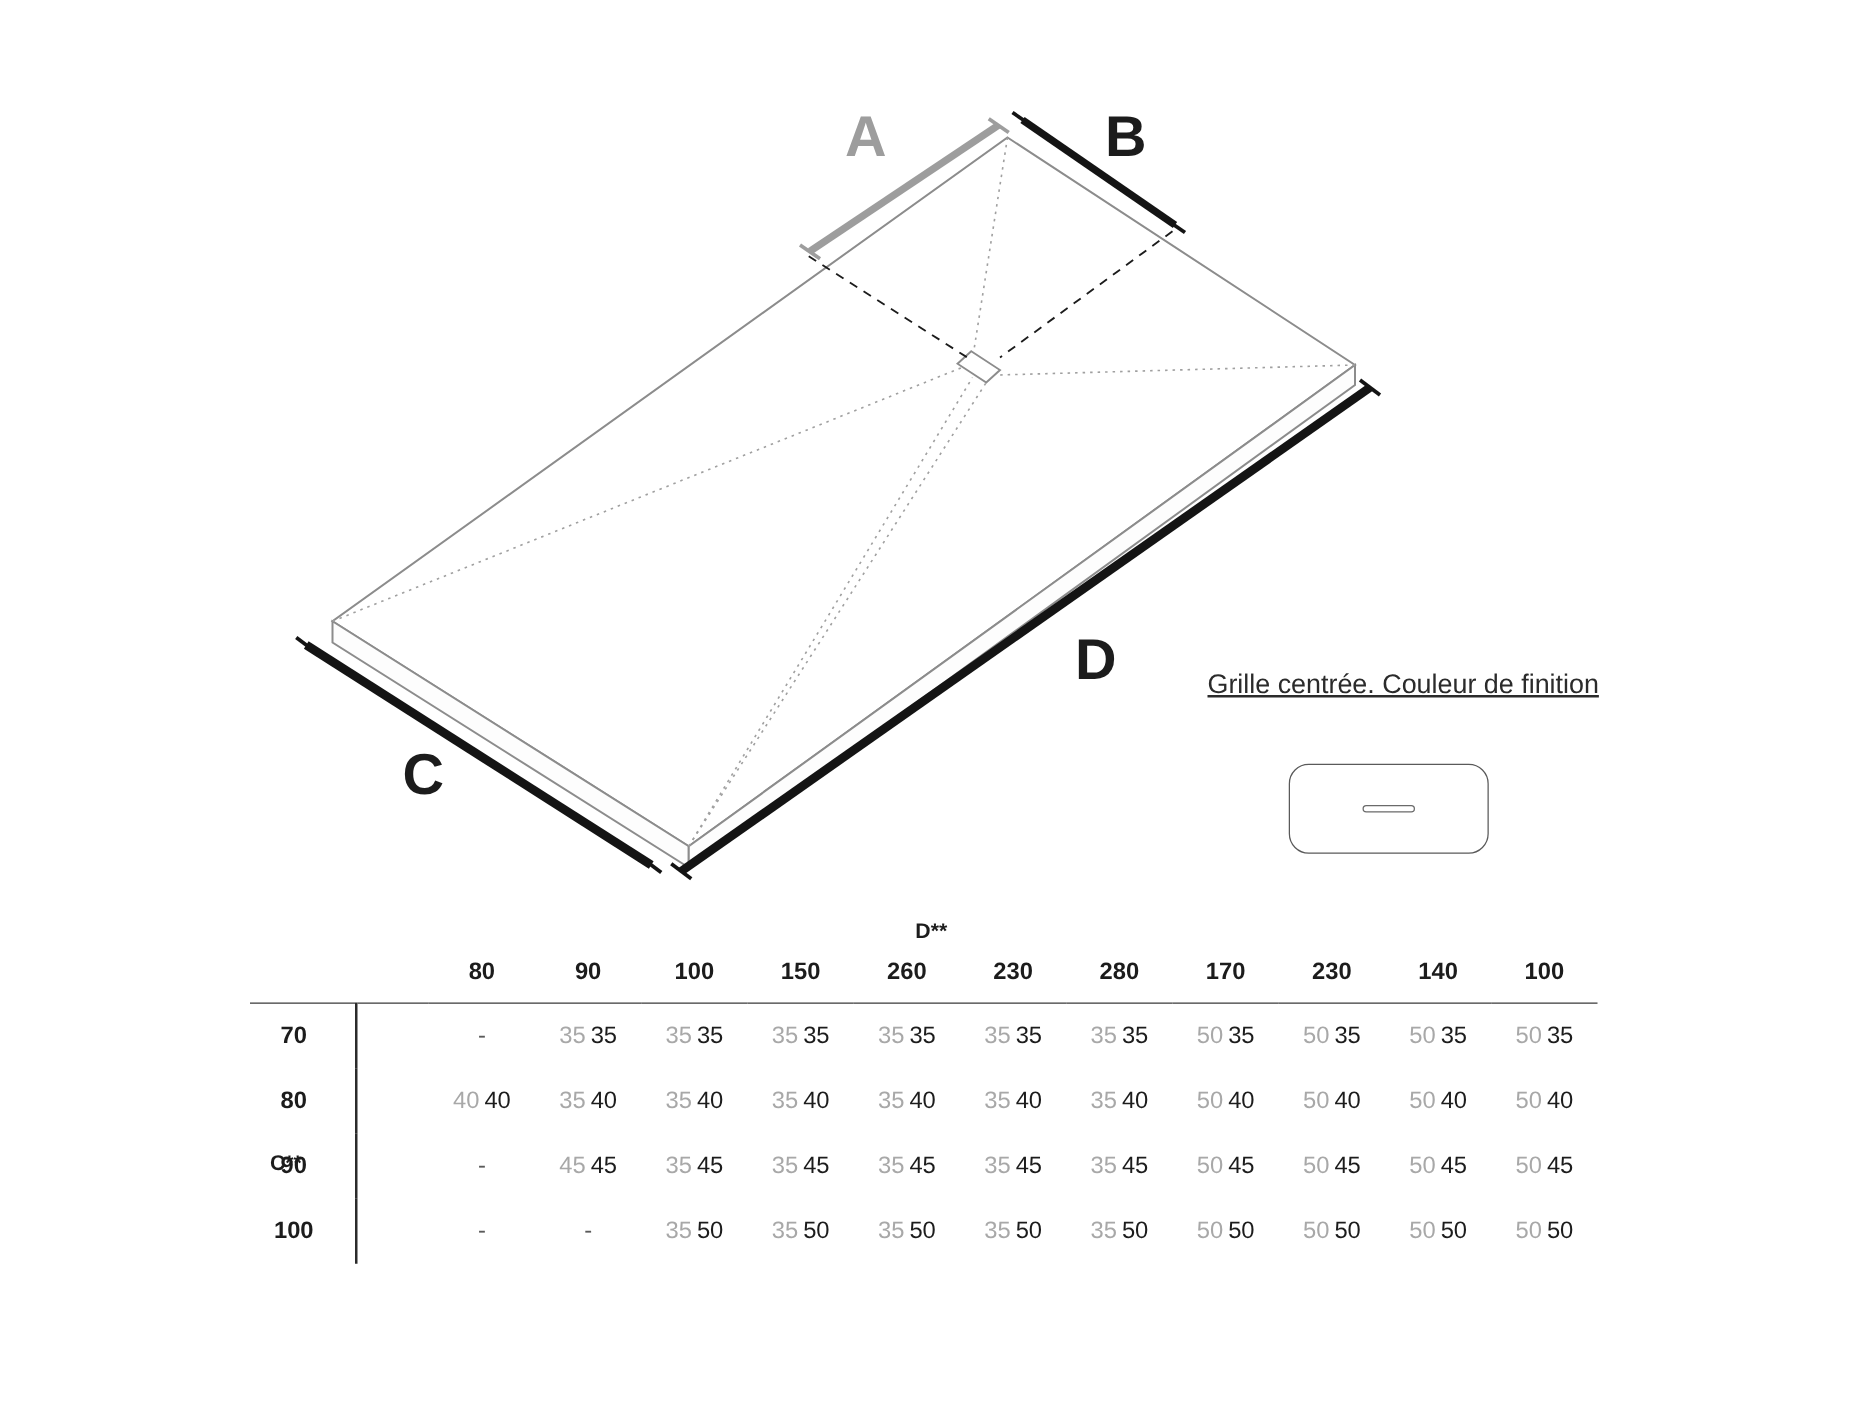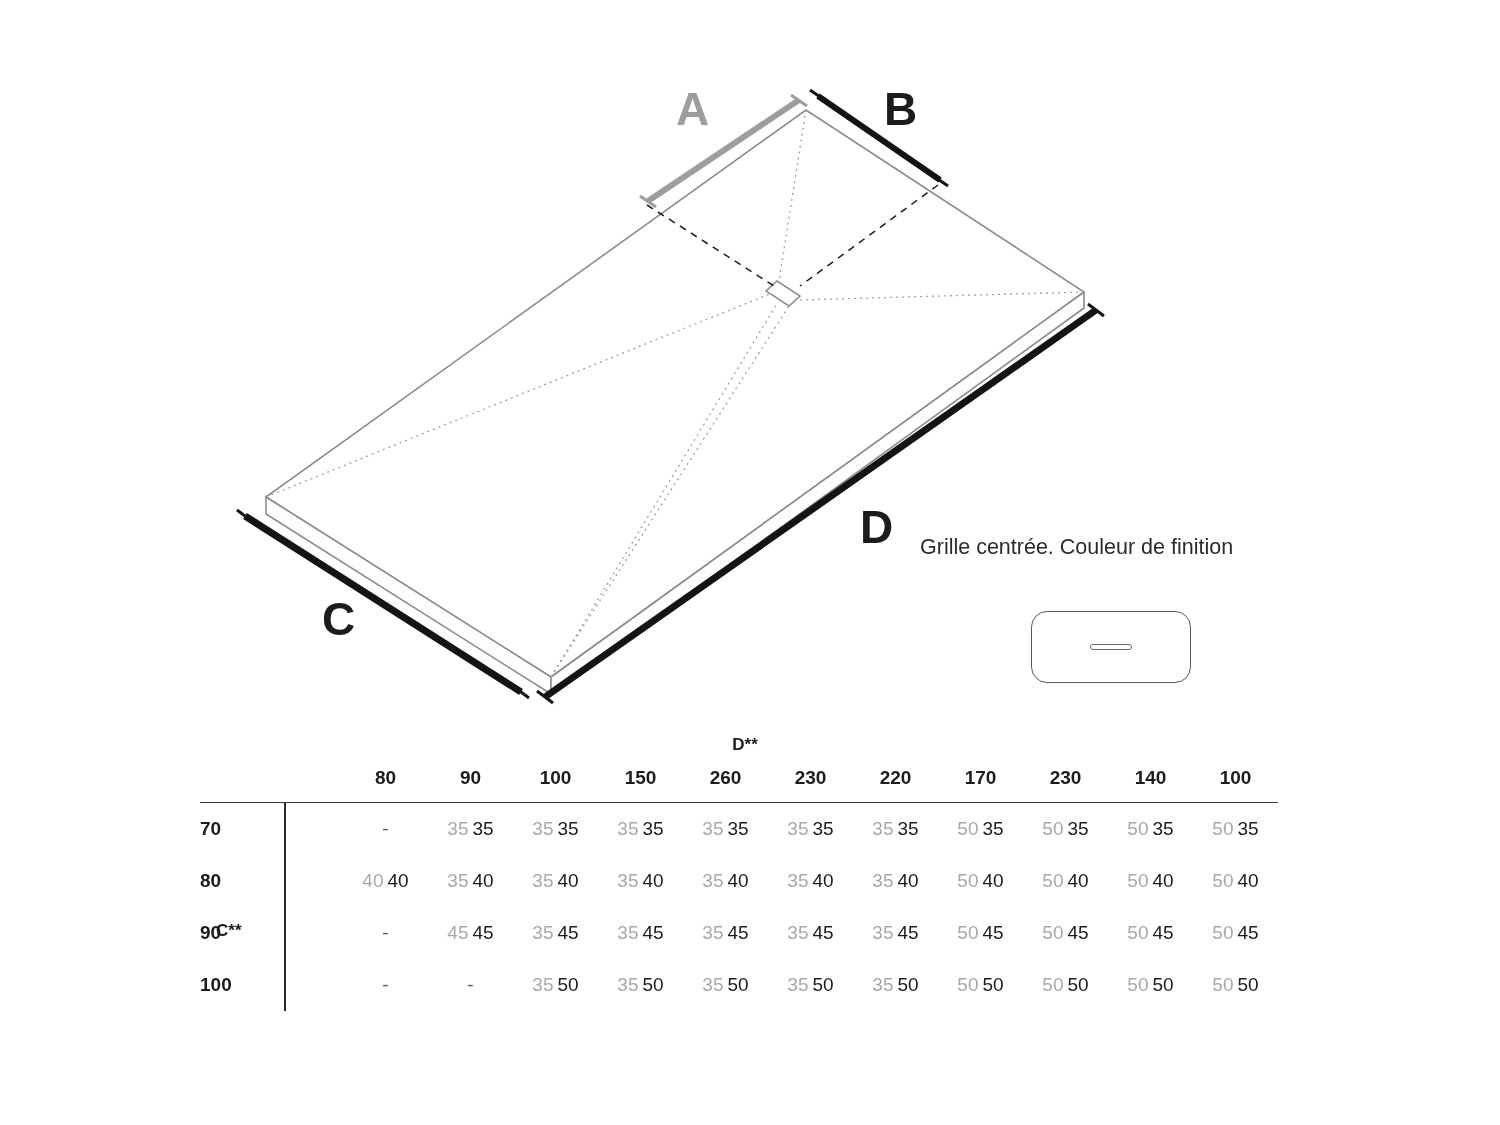--- a/index.html
+++ b/index.html
@@ -36,27 +36,28 @@
   .label-big {
     font-size: 46px;
   }
   #label-A { left: 676px; top: 86px; color: #9d9d9d; }
   #label-B { left: 884px; top: 86px; color: #1c1c1c; }
   #label-C { left: 322px; top: 596px; color: #1c1c1c; }
   #label-D { left: 860px; top: 504px; color: #1c1c1c; }
 
   #note {
     position: absolute;
-    left: 920px;
+    left: 966px;
     top: 533px;
     width: 380px;
     font-size: 21.5px;
     line-height: 1.32;
     color: #2b2b2b;
     font-family: "Liberation Sans", sans-serif;
+    text-decoration: underline;
   }
 
   #grate {
     position: absolute;
     left: 1031px;
     top: 611px;
     width: 160px;
     height: 72px;
     border: 1.6px solid #5a5a5a;
     border-radius: 16px;
@@ -103,21 +104,21 @@
     padding: 6px 0 13px 0;
     width: 85px;
   }
   tr.headrow th {
     border-bottom: 1.6px solid #3a3a3a;
   }
   td.rowlabel {
     font-weight: bold;
     font-size: 19px;
     color: #1c1c1c;
-    text-align: left;
+    text-align: center;
     padding: 15px 14px 15px 0;
     width: 70px;
   }
   td.vsep {
     width: 2px;
     padding: 0;
     border-left: 2.2px solid #2b2b2b;
   }
   td.cell {
     text-align: center;
@@ -230,21 +231,21 @@
         <tr class="headrow">
           <th class="spacer-col"></th>
           <th class="spacer-col"></th>
 
         <th class="colhead">80</th>
             <th class="colhead">90</th>
             <th class="colhead">100</th>
             <th class="colhead">150</th>
             <th class="colhead">260</th>
             <th class="colhead">230</th>
-            <th class="colhead">220</th>
+            <th class="colhead">280</th>
             <th class="colhead">170</th>
             <th class="colhead">230</th>
             <th class="colhead">140</th>
             <th class="colhead">100</th>
           </tr>
       </thead>
       <tbody>
 
       <tr>
             <td class="rowlabel">70</td>

